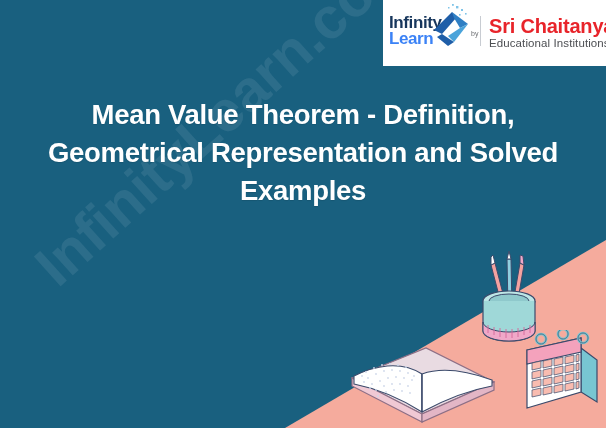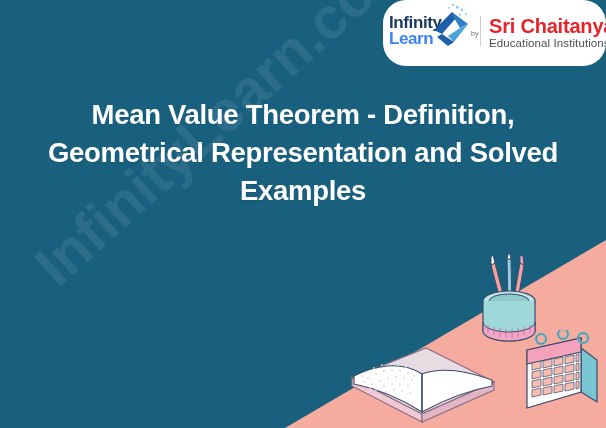--- a/index.html
+++ b/index.html
@@ -48,21 +48,20 @@
     position: absolute;
     left: 383px;
     top: 0px;
     width: 223px;
     height: 66px;
     background: #ffffff;
     z-index: 6;
     display: flex;
     align-items: center;
     overflow: hidden;
-    border-radius: 23px;
   }
   .logo-left {
     position: relative;
     width: 92px;
     height: 66px;
     flex: 0 0 auto;
   }
   .il-text {
     position: absolute;
     left: 6px;

